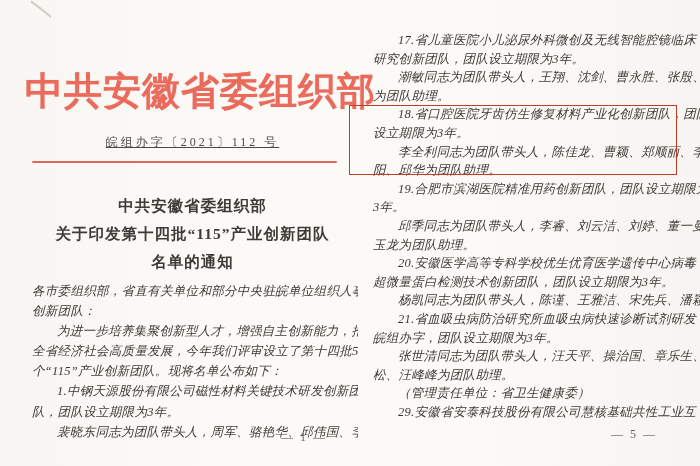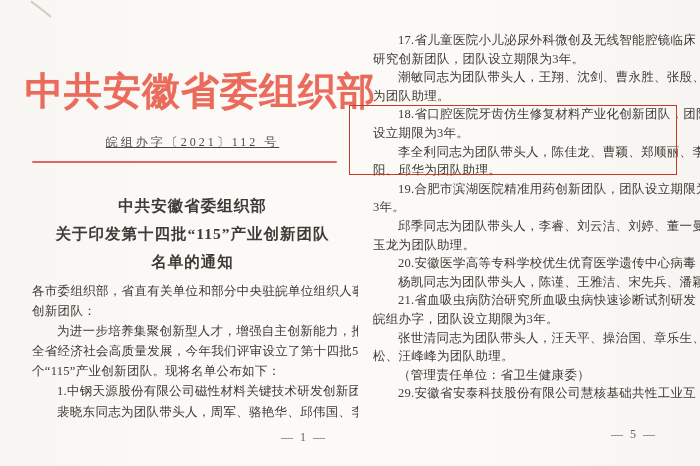--- a/index.html
+++ b/index.html
@@ -30,21 +30,21 @@
     position:absolute;top:161px;left:7px;width:305px;height:2px;
     background:#df675b;border-radius:1px;
   }
   .title-block{
     position:absolute;top:192px;left:0;width:100%;
     text-align:center;font-weight:bold;font-size:15.5px;line-height:28px;
     color:#403a37;letter-spacing:1px;
   }
   .title-block div{white-space:nowrap;}
 
-  .body-text{position:absolute;left:7px;font-size:12.5px;color:#3e3935;letter-spacing:.3px;}
+  .body-text{position:absolute;left:7px;font-size:12.5px;color:#3e3935;letter-spacing:.3px;font-style:italic;}
   .page-left .body-text{top:281px;width:326px;line-height:20.1px;}
   .page-right .body-text{top:31px;left:0;width:327px;line-height:18.6px;}
   .line{white-space:nowrap;overflow:hidden;}
   .ind{text-indent:2em;}
 
   .pagenum{
     position:absolute;left:0;width:100%;text-align:right;
     font-size:12px;color:#6b6561;letter-spacing:2px;white-space:nowrap;
   }
   .pagenum-left{top:430px;padding-right:33px;box-sizing:border-box;}
@@ -77,20 +77,21 @@
       <div>名单的通知</div>
     </div>
 
     <div class="body-text">
       <div class="line">各市委组织部，省直有关单位和部分中央驻皖单位组织人事</div>
       <div class="line">创新团队：</div>
       <div class="line ind">为进一步培养集聚创新型人才，增强自主创新能力，推动</div>
       <div class="line">全省经济社会高质量发展，今年我们评审设立了第十四批50</div>
       <div class="line">个“115”产业创新团队。现将名单公布如下：</div>
       <div class="line ind">1.中钢天源股份有限公司磁性材料关键技术研发创新团</div>
+      <div class="line">队，团队设立期限为3年。</div>
       <div class="line ind">裴晓东同志为团队带头人，周军、骆艳华、邱伟国、李劲</div>
     </div>
 
     <div class="pagenum pagenum-left">— 1 —</div>
   </div>
 
   <div class="page page-right">
     <div class="body-text">
       <div class="line ind">17.省儿童医院小儿泌尿外科微创及无线智能腔镜临床</div>
       <div class="line">研究创新团队，团队设立期限为3年。</div>
@@ -98,20 +99,21 @@
       <div class="line">为团队助理。</div>
       <div class="line ind">18.省口腔医院牙齿仿生修复材料产业化创新团队，团队</div>
       <div class="line">设立期限为3年。</div>
       <div class="line ind">李全利同志为团队带头人，陈佳龙、曹颖、郑顺丽、李向</div>
       <div class="line">阳、邱华为团队助理。</div>
       <div class="line ind">19.合肥市滨湖医院精准用药创新团队，团队设立期限为</div>
       <div class="line">3年。</div>
       <div class="line ind">邱季同志为团队带头人，李睿、刘云洁、刘婷、董一曼、刘</div>
       <div class="line">玉龙为团队助理。</div>
       <div class="line ind">20.安徽医学高等专科学校优生优育医学遗传中心病毒</div>
+      <div class="line">超微量蛋白检测技术创新团队，团队设立期限为3年。</div>
       <div class="line ind">杨凯同志为团队带头人，陈谨、王雅洁、宋先兵、潘颖、田</div>
       <div class="line ind">21.省血吸虫病防治研究所血吸虫病快速诊断试剂研发</div>
       <div class="line">皖组办字，团队设立期限为3年。</div>
       <div class="line ind">张世清同志为团队带头人，汪天平、操治国、章乐生、孙成</div>
       <div class="line">松、汪峰峰为团队助理。</div>
       <div class="line ind">（管理责任单位：省卫生健康委）</div>
       <div class="line ind">29.安徽省安泰科技股份有限公司慧核基础共性工业互</div>
     </div>
     <div class="pagenum pagenum-right">— 5 —</div>
   </div>

